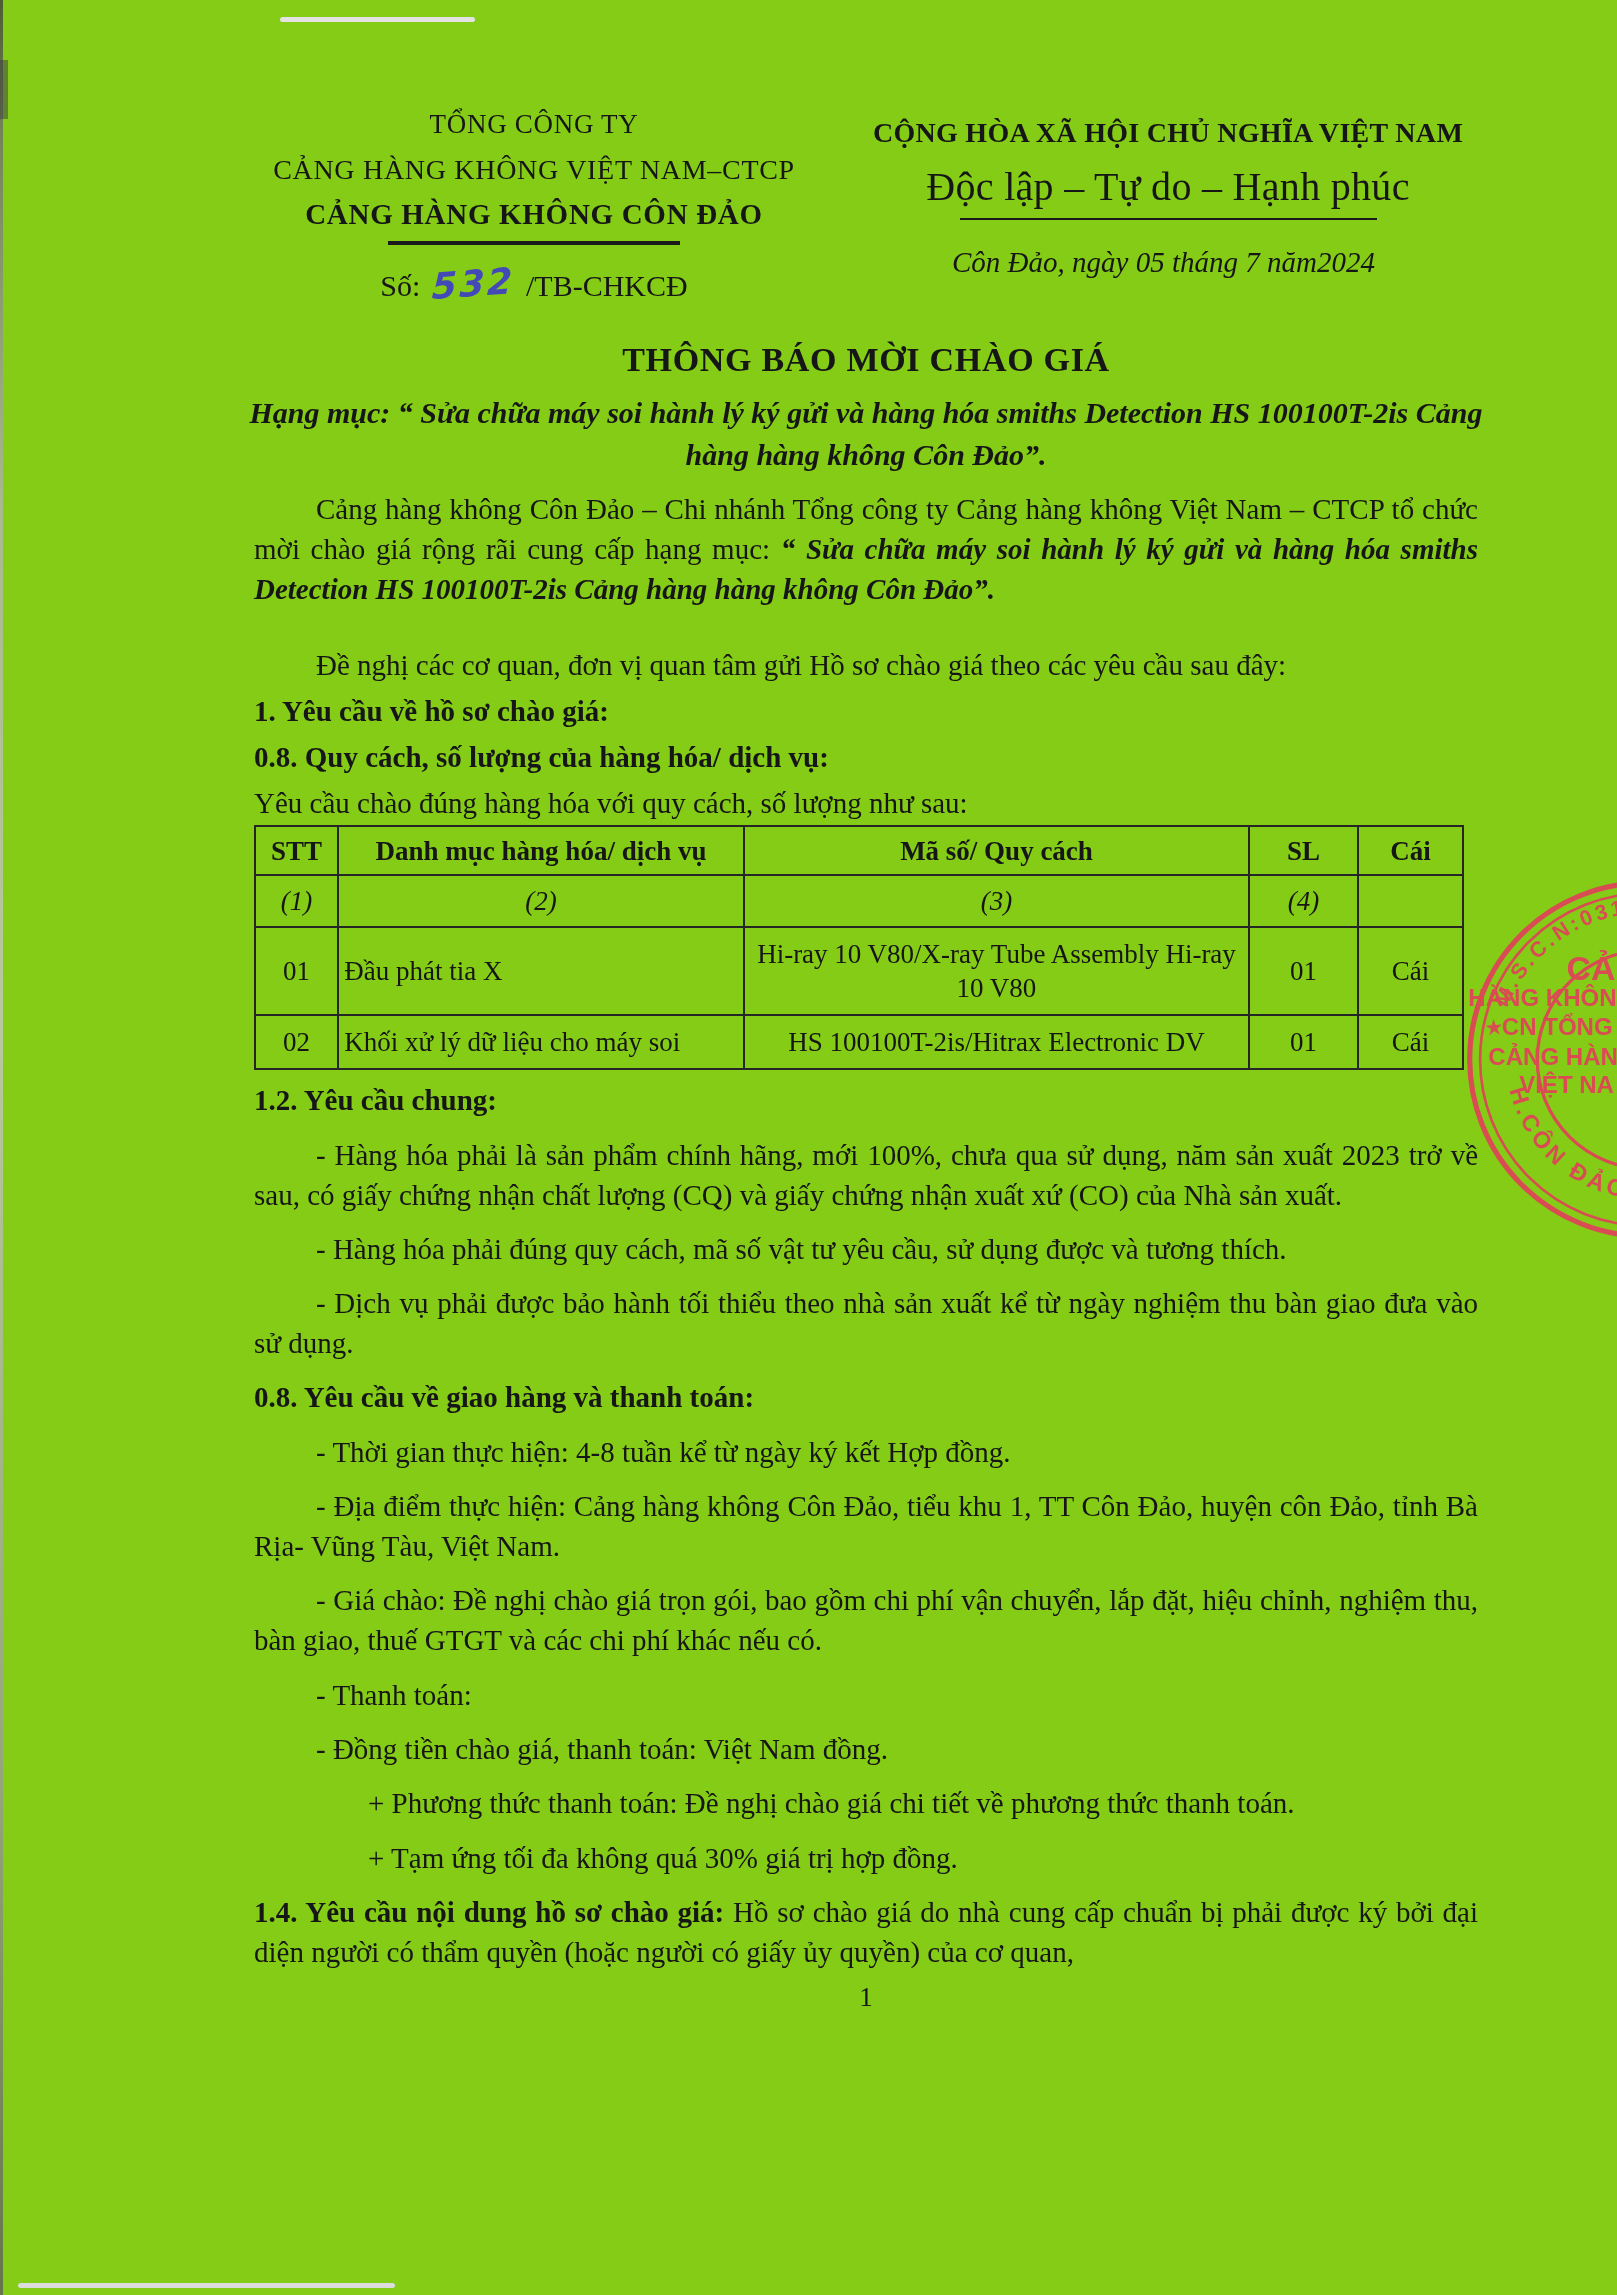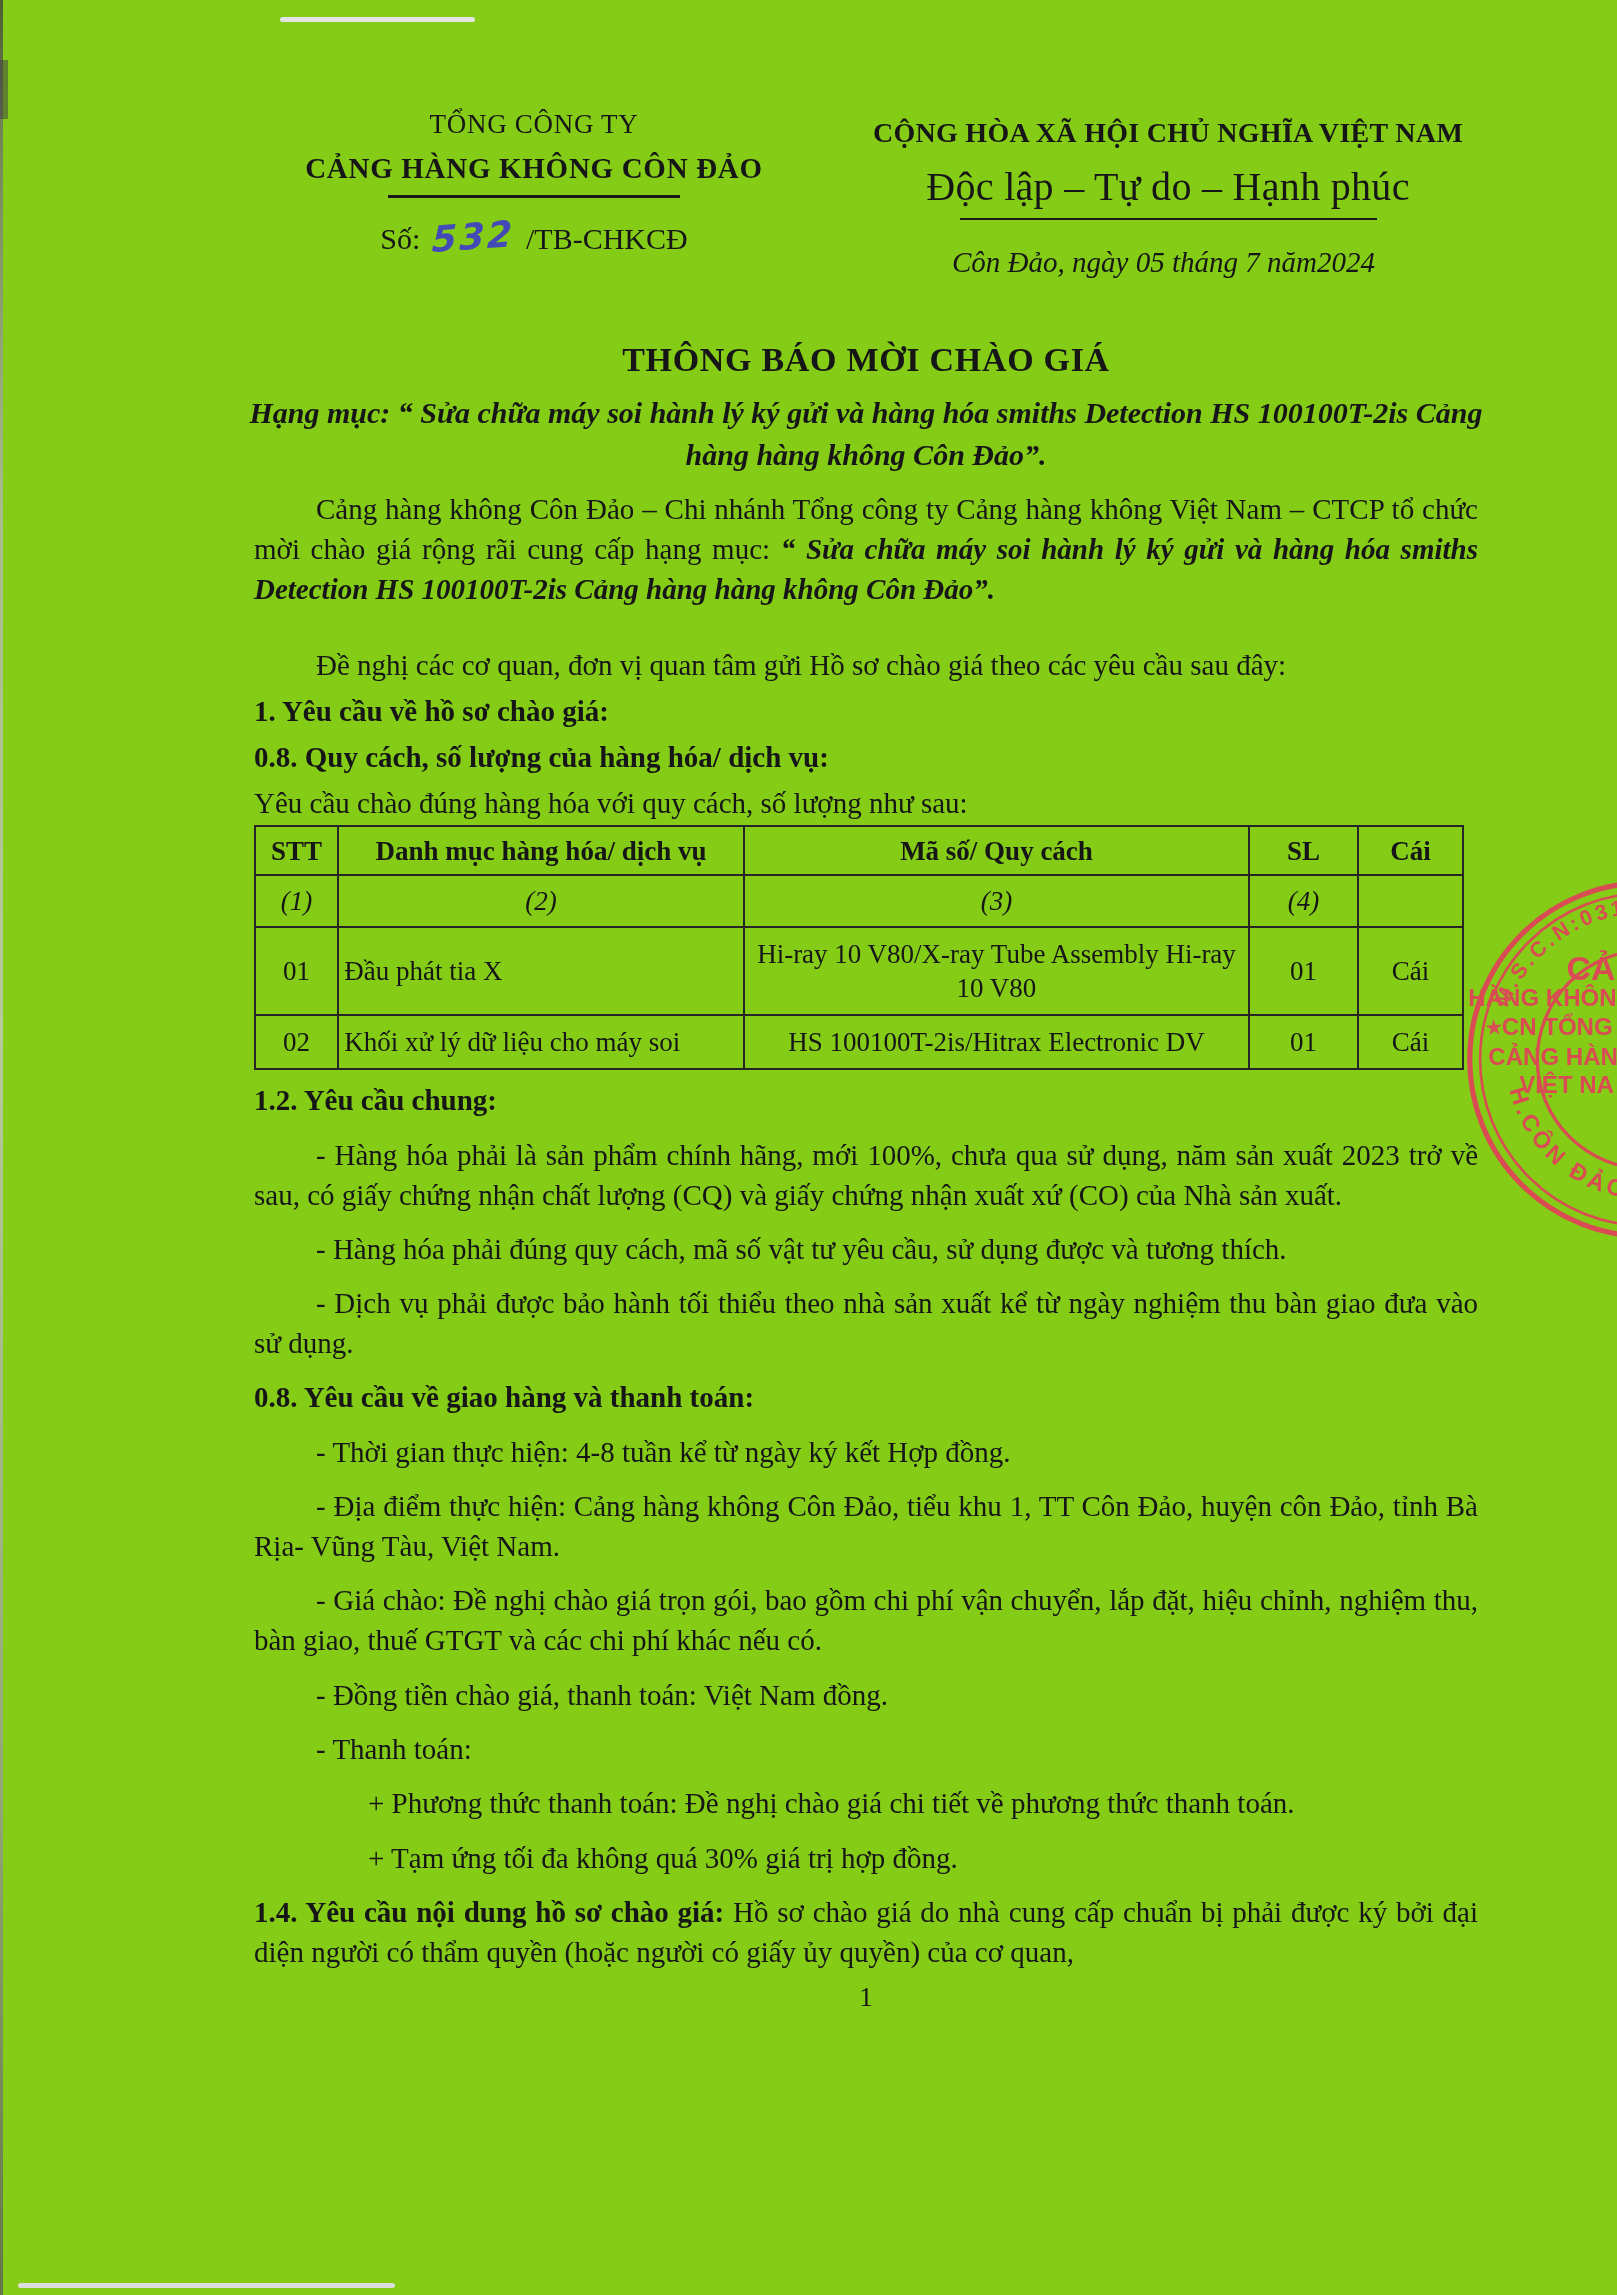--- a/index.html
+++ b/index.html
@@ -86,20 +86,21 @@
 
 <div class="page">
 
   <div class="edge-left"></div>
   <div class="corner-mark"></div>
   <div class="smudge-top"></div>
   <div class="smudge-bottom"></div>
 
   <div class="hdr-left">
     <div class="l1">TỔNG CÔNG TY</div>
+    <div class="l2">CẢNG HÀNG KHÔNG VIỆT NAM–CTCP</div>
     <div class="l3">CẢNG HÀNG KHÔNG CÔN ĐẢO</div>
     <div class="rule"></div>
     <div class="so">
       <span>Số:</span>
       <span class="hand">532</span>
       <span>/TB-CHKCĐ</span>
     </div>
   </div>
 
   <div class="hdr-right">
@@ -165,22 +166,22 @@
 
     <div id="after-table">
         <p class="para k-heading"><span class="s-normal">1.2. Yêu cầu chung:</span></p>
         <p class="para k-bullet"><span class="s-normal">- Hàng hóa phải là sản phẩm chính hãng, mới 100%, chưa qua sử dụng, năm sản xuất 2023 trở về sau, có giấy chứng nhận chất lượng (CQ) và giấy chứng nhận xuất xứ (CO) của Nhà sản xuất.</span></p>
         <p class="para k-bullet"><span class="s-normal">- Hàng hóa phải đúng quy cách, mã số vật tư yêu cầu, sử dụng được và tương thích.</span></p>
         <p class="para k-bullet"><span class="s-normal">- Dịch vụ phải được bảo hành tối thiểu theo nhà sản xuất kể từ ngày nghiệm thu bàn giao đưa vào sử dụng.</span></p>
         <p class="para k-heading"><span class="s-normal">0.8. Yêu cầu về giao hàng và thanh toán:</span></p>
         <p class="para k-bullet"><span class="s-normal">- Thời gian thực hiện: 4-8 tuần kể từ ngày ký kết Hợp đồng.</span></p>
         <p class="para k-bullet"><span class="s-normal">- Địa điểm thực hiện: Cảng hàng không Côn Đảo, tiểu khu 1, TT Côn Đảo, huyện côn Đảo, tỉnh Bà Rịa- Vũng Tàu, Việt Nam.</span></p>
         <p class="para k-bullet"><span class="s-normal">- Giá chào: Đề nghị chào giá trọn gói, bao gồm chi phí vận chuyển, lắp đặt, hiệu chỉnh, nghiệm thu, bàn giao, thuế GTGT và các chi phí khác nếu có.</span></p>
+        <p class="para k-bullet"><span class="s-normal">- Thanh toán:</span></p>
         <p class="para k-bullet"><span class="s-normal">- Đồng tiền chào giá, thanh toán: Việt Nam đồng.</span></p>
-        <p class="para k-bullet"><span class="s-normal">- Thanh toán:</span></p>
         <p class="para k-sub"><span class="s-normal">+ Phương thức thanh toán: Đề nghị chào giá chi tiết về phương thức thanh toán.</span></p>
         <p class="para k-sub"><span class="s-normal">+ Tạm ứng tối đa không quá 30% giá trị hợp đồng.</span></p>
         <p class="para k-final"><span class="s-bold">1.4. Yêu cầu nội dung hồ sơ chào giá: </span><span class="s-normal">Hồ sơ chào giá do nhà cung cấp chuẩn bị phải được ký bởi đại diện người có thẩm quyền (hoặc người có giấy ủy quyền) của cơ quan,</span></p>
       </div>
   </div>
 
   <div class="page-number">1</div>
 
   <div class="stamp">
     <svg width="377" height="377" viewBox="0 0 580 580">

